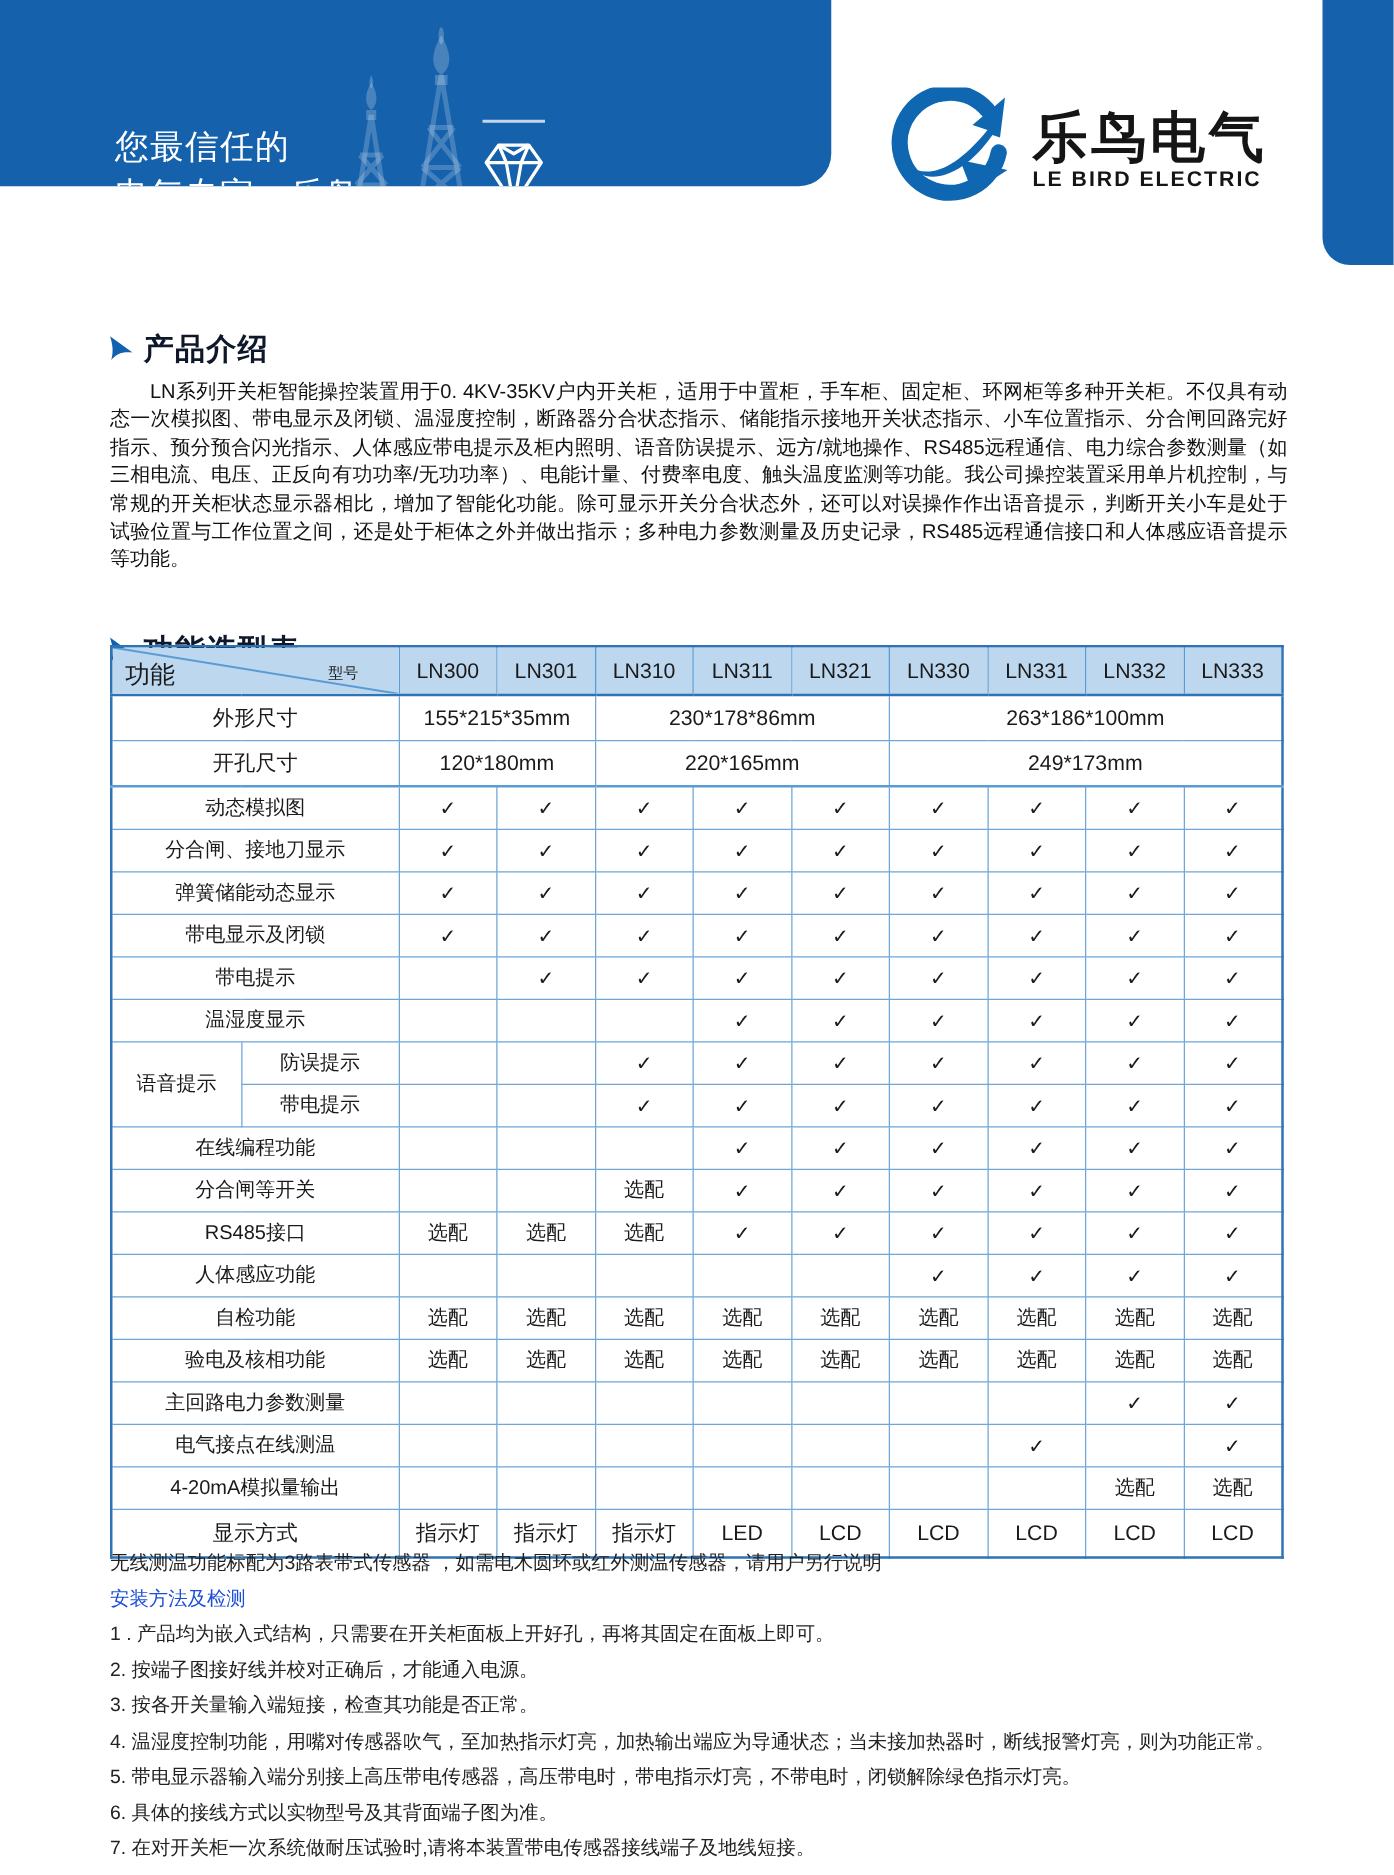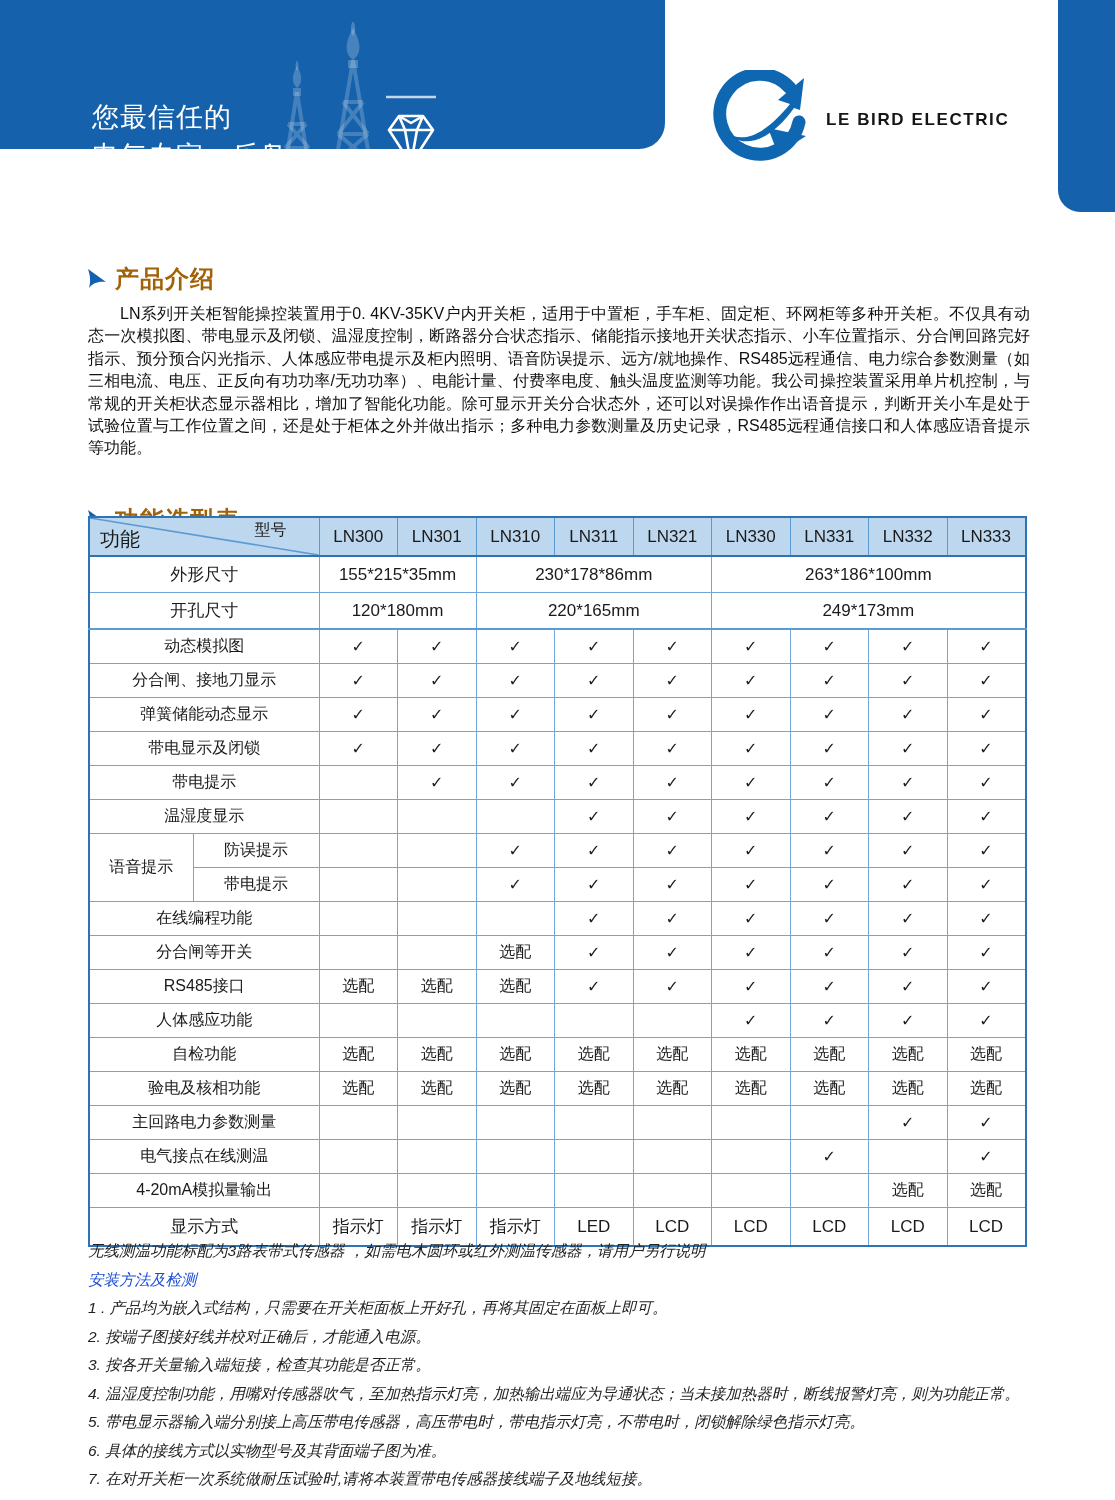--- a/index.html
+++ b/index.html
@@ -36,21 +36,21 @@
     font-size:44px;font-weight:900;color:#151515;letter-spacing:3px;
     line-height:46px;white-space:nowrap;
   }
   .logo-en{
     font-size:17px;font-weight:bold;color:#151515;letter-spacing:1.6px;
     line-height:20px;white-space:nowrap;
   }
   
   .sec-title{
     position:absolute;left:86px;display:flex;align-items:center;
-    color:#a16207;font-size:24px;font-weight:bold;letter-spacing:1px;
+    color:#0f172a;font-size:24px;font-weight:bold;letter-spacing:1px;
   }
   .sec-title .sec-icon{margin-right:7px;display:inline-flex;}
   #intro-title{top:263px;}
   #fn-title{top:504px;text-align:center;}
   
   .intro-text{
     position:absolute;left:88px;top:303px;width:942px;
     font-size:16px;line-height:22.4px;text-align:justify;
     text-indent:2em;color:#111;
   }
@@ -62,33 +62,33 @@
   }
   table.fn td{
     border:1px solid #6fa5d8;text-align:center;vertical-align:middle;
     height:33px;font-size:16px;color:#1a1a1a;padding:0 2px;overflow:hidden;
   }
   tr.hdr td{
     background:#bdd7ee;height:37px;font-size:17px;
     border-color:#5b9bd5;border-bottom:2px solid #2e74b5;
   }
   td.diag{position:relative;padding:0;background:#bdd7ee;}
-  td.diag .corner-top{position:absolute;top:2px;right:32px;font-size:16px;}
+  td.diag .corner-top{position:absolute;top:12px;right:32px;font-size:12px;}
   td.diag .corner-bot{position:absolute;bottom:2px;left:10px;font-size:20px;}
   td.diag svg{position:absolute;left:0;top:0;width:100%;height:100%;}
   tr.dim td{height:35px;font-size:17px;}
   tr.dim-last td{border-bottom:2px solid #5b9bd5;}
   td.lbl{font-size:16.5px;margin-left:48px;}
   td.check{color:#5f5f5f;font-size:17px;font-weight:normal;}
   td.opt{font-size:15px;}
   td.colsep{border-left:2px solid #2e74b5;}
   tr.disp td{height:37px;font-size:17px;}
   
   .notes{position:absolute;left:88px;top:1237px;width:1025px;font-size:15.5px;color:#222;}
-  .notes .nline{line-height:28.5px;white-space:nowrap;font-style:italic;}
+  .notes .nline{line-height:28.5px;white-space:nowrap;}
   .notes .install{color:#1d4ed8;}
 </style>
 </head>
 <body>
 
 <div class="band-left">
   <div class="tagline">
     <div>您最信任的</div>
     <div>电气专家—乐鸟</div>
   </div>
@@ -138,20 +138,21 @@
       <g fill="none" stroke="#0f67b1">
         <path d="M78 18 A 40 40 0 1 0 87 52" stroke-width="13" stroke-linecap="round"></path>
       </g>
       <g fill="#0f67b1">
         <path d="M14 62 C30 74 52 66 78 34 L66 30 L92 8 L88 40 L82 38 C58 72 30 80 14 62 Z"></path>
         <path d="M56 58 L94 66 L66 84 Z"></path>
       </g>
     </svg>
   </span>
   <span class="logo-text">
+    <div class="logo-cn">乐鸟电气</div>
     <div class="logo-en">LE BIRD ELECTRIC</div>
   </span>
 </div>
 
 <div class="sec-title" id="intro-title">
   <span class="sec-icon">
     <svg width="22" height="24" viewBox="0 0 22 24">
         <path d="M2 2 L20 15 C12 14 7 16 3 21 C5 14 4 8 2 2 Z" fill="#1261ae"></path>
       </svg>
   </span>

